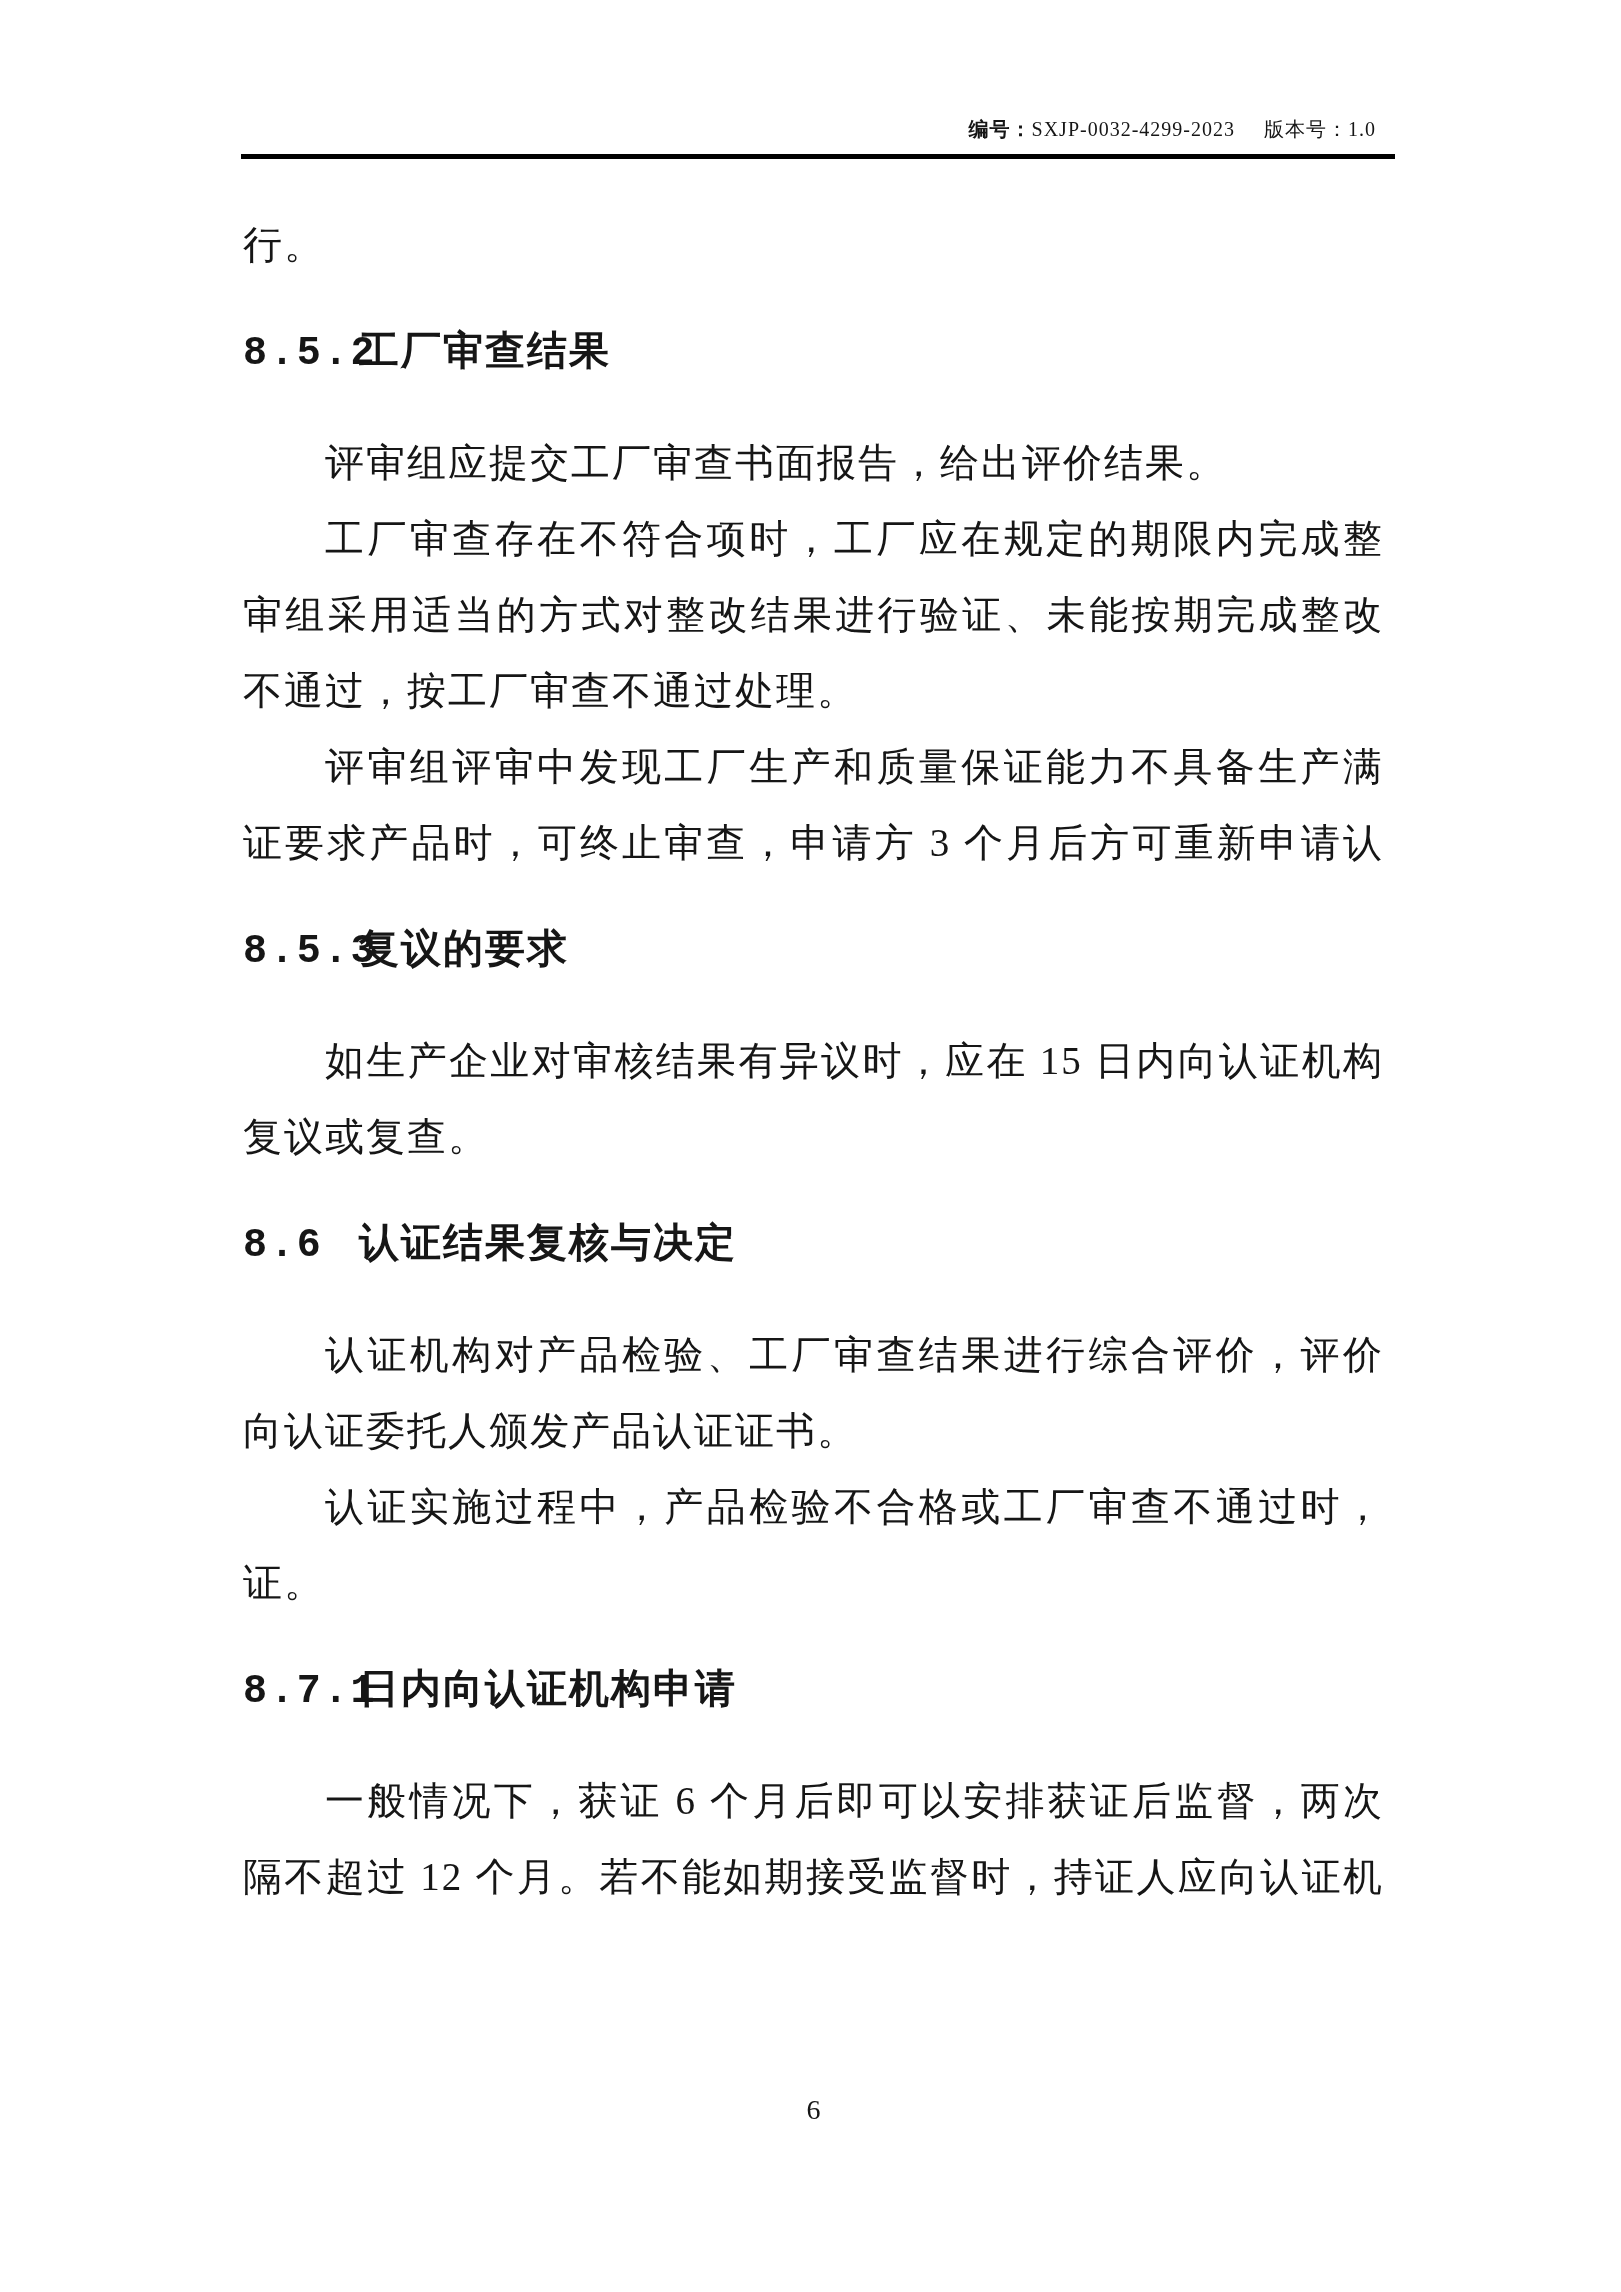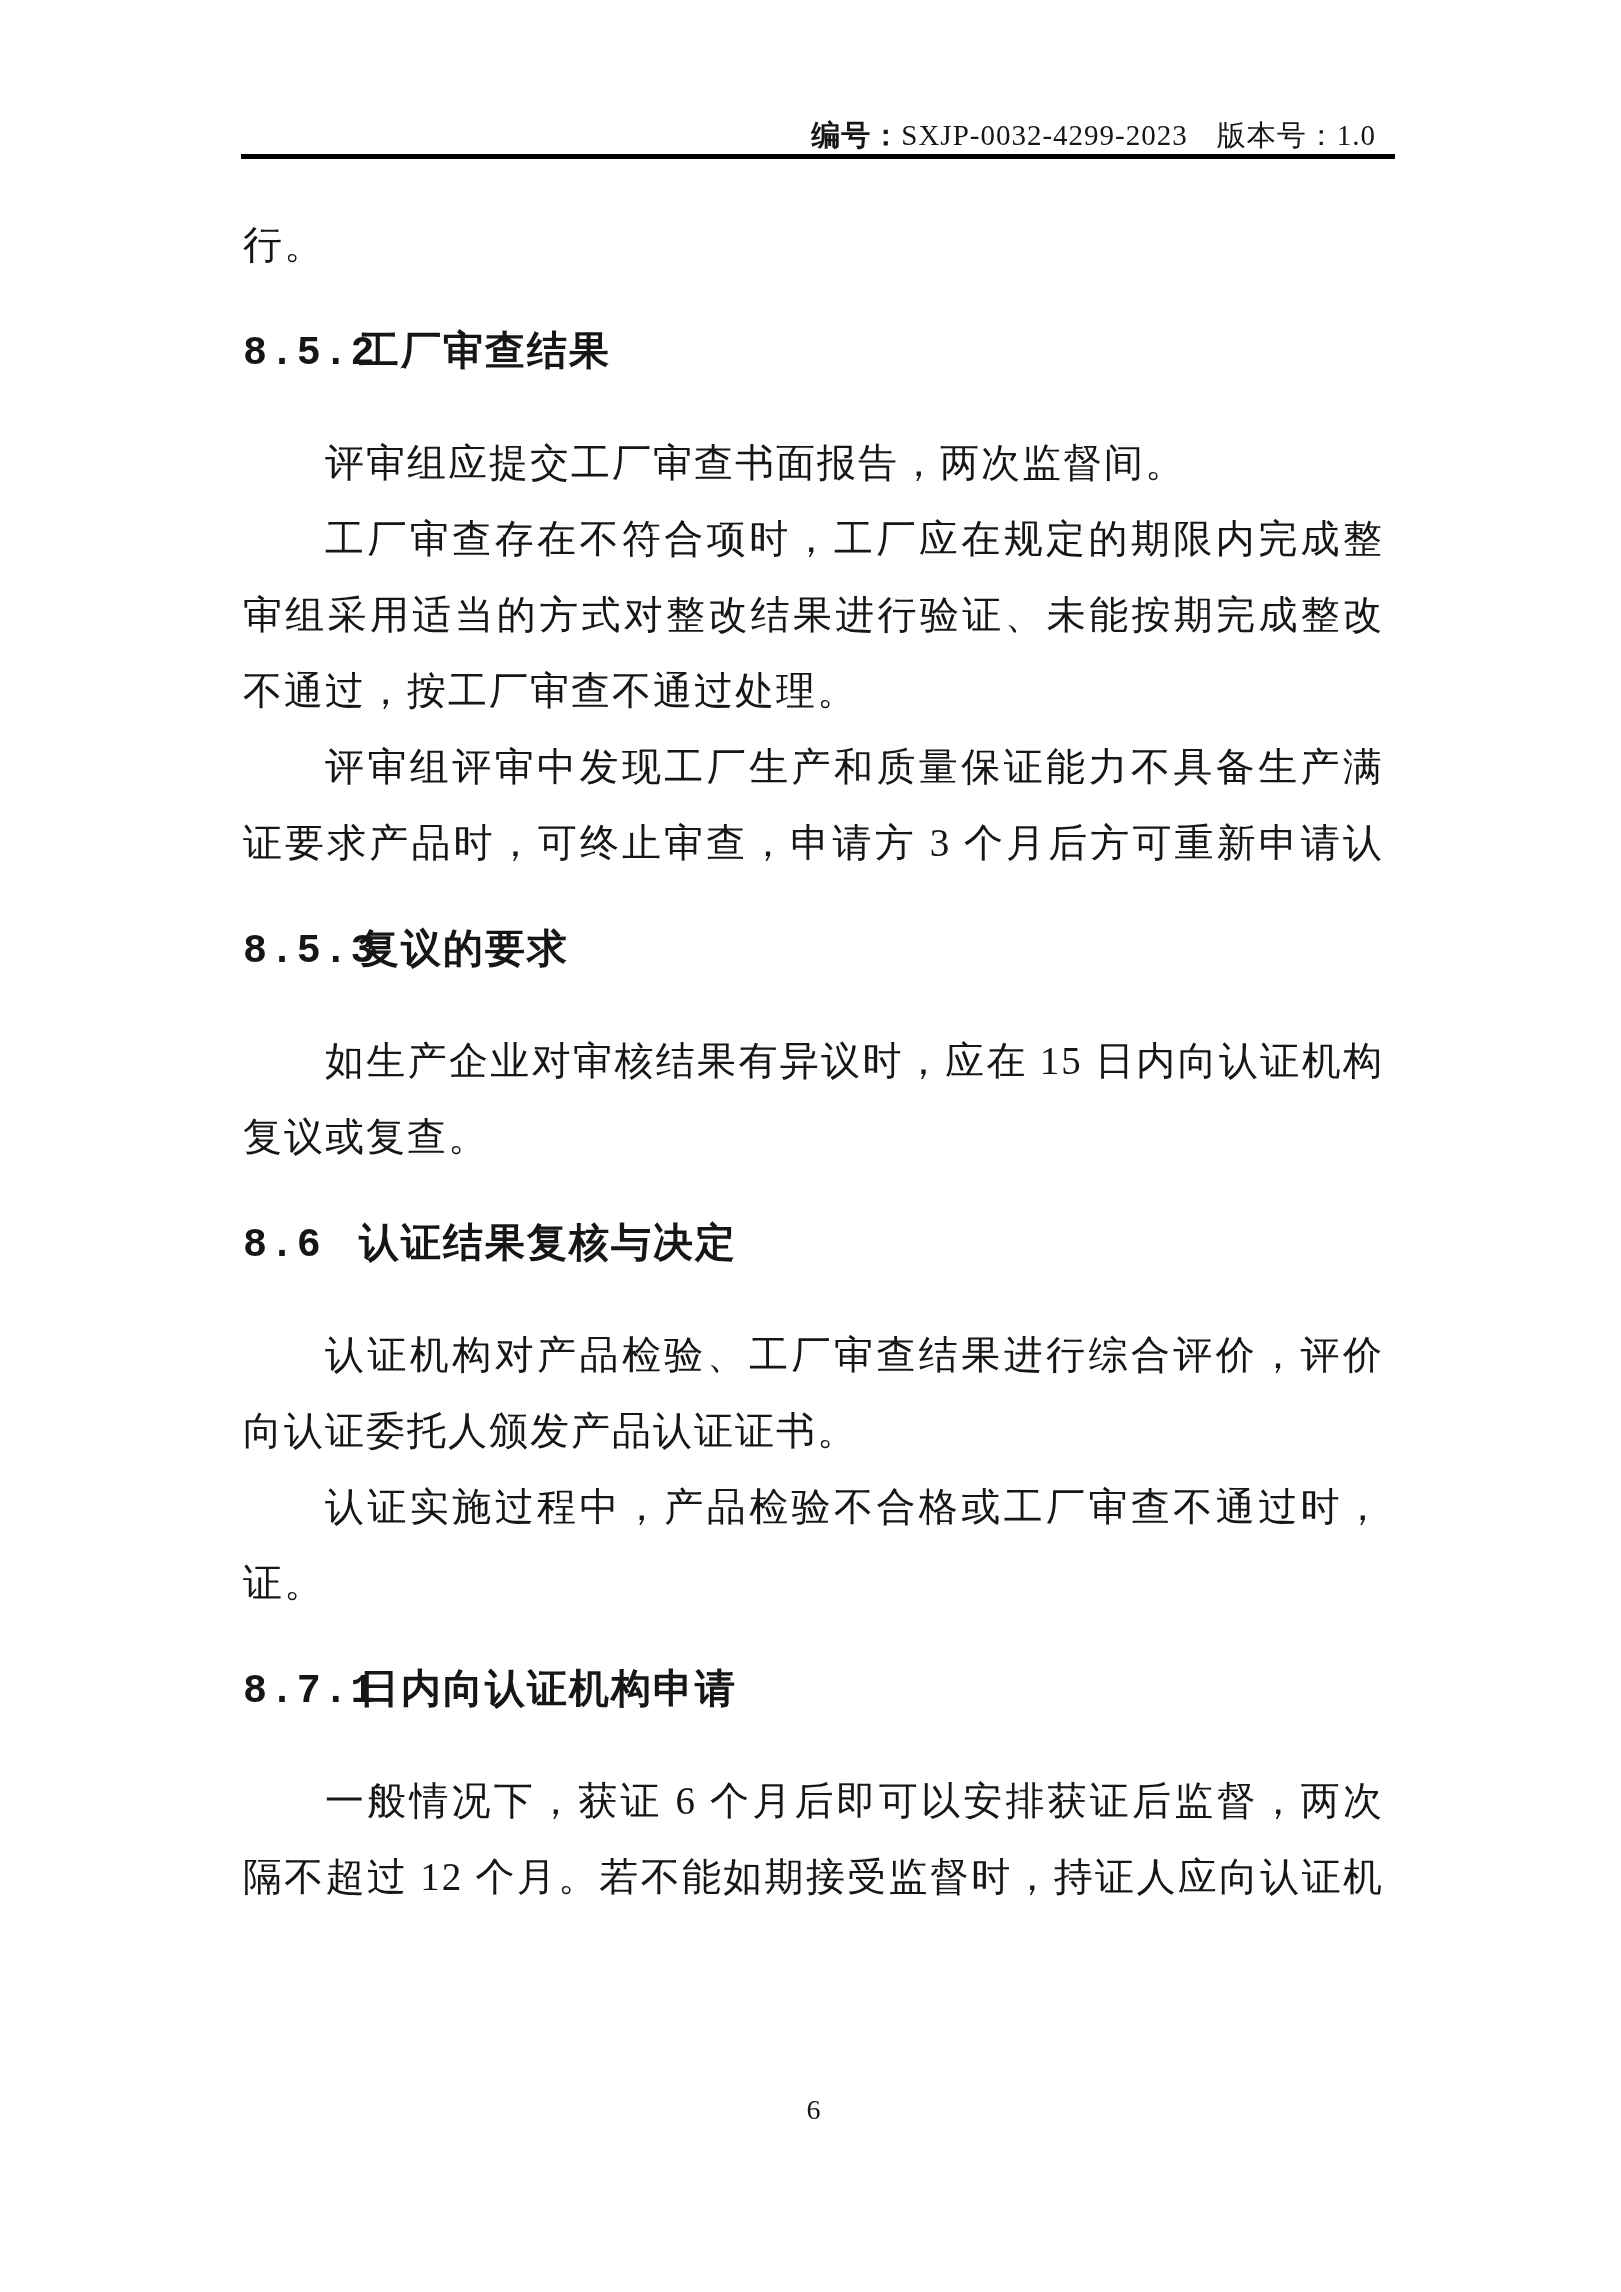--- a/index.html
+++ b/index.html
@@ -14,21 +14,21 @@
     background: #ffffff;
     font-family: "Liberation Serif", "DejaVu Serif", serif;
     color: #161616;
     overflow: hidden;
   }
   
   .header {
     position: absolute;
     top: 116px;
     right: 245px;
-    font-size: 29px;
+    font-size: 20px;
     letter-spacing: 1px;
     white-space: nowrap;
     margin-left: 40px;
   }
   .hdr-bold { font-weight: bold; }
   .hdr-version-label { margin-left: 29px; }
   .header-rule {
     position: absolute;
     left: 241px;
     top: 154px;
@@ -92,21 +92,21 @@
     <span class="hdr-bold">编号：</span><span>SXJP-0032-4299-2023</span><span class="hdr-version-label">版本号：</span><span>1.0</span>
   </div>
   <div class="header-rule"></div>
 
   <div class="doc-body">
 
     <div class="tline">行。</div>
 
     <div class="hline"><span class="h-num">8.5.2</span><span class="h-title">工厂审查结果</span></div>
 
-    <div class="tline indent">评审组应提交工厂审查书面报告，两次监督间。</div>
+    <div class="tline indent">评审组应提交工厂审查书面报告，给出评价结果。</div>
     <div class="tline indent stretch">工厂审查存在不符合项时，工厂应在规定的期限内完成整改，评</div>
     <div class="tline stretch">审组采用适当的方式对整改结果进行验证、未能按期完成整改或整改</div>
     <div class="tline">不通过，按工厂审查不通过处理。</div>
     <div class="tline indent stretch">评审组评审中发现工厂生产和质量保证能力不具备生产满足认</div>
     <div class="tline stretch">证要求产品时，可终止审查，申请方 3 个月后方可重新申请认证。</div>
 
     <div class="hline"><span class="h-num">8.5.3</span><span class="h-title">复议的要求</span></div>
 
     <div class="tline indent stretch">如生产企业对审核结果有异议时，应在 15 日内向认证机构申请</div>
     <div class="tline">复议或复查。</div>

